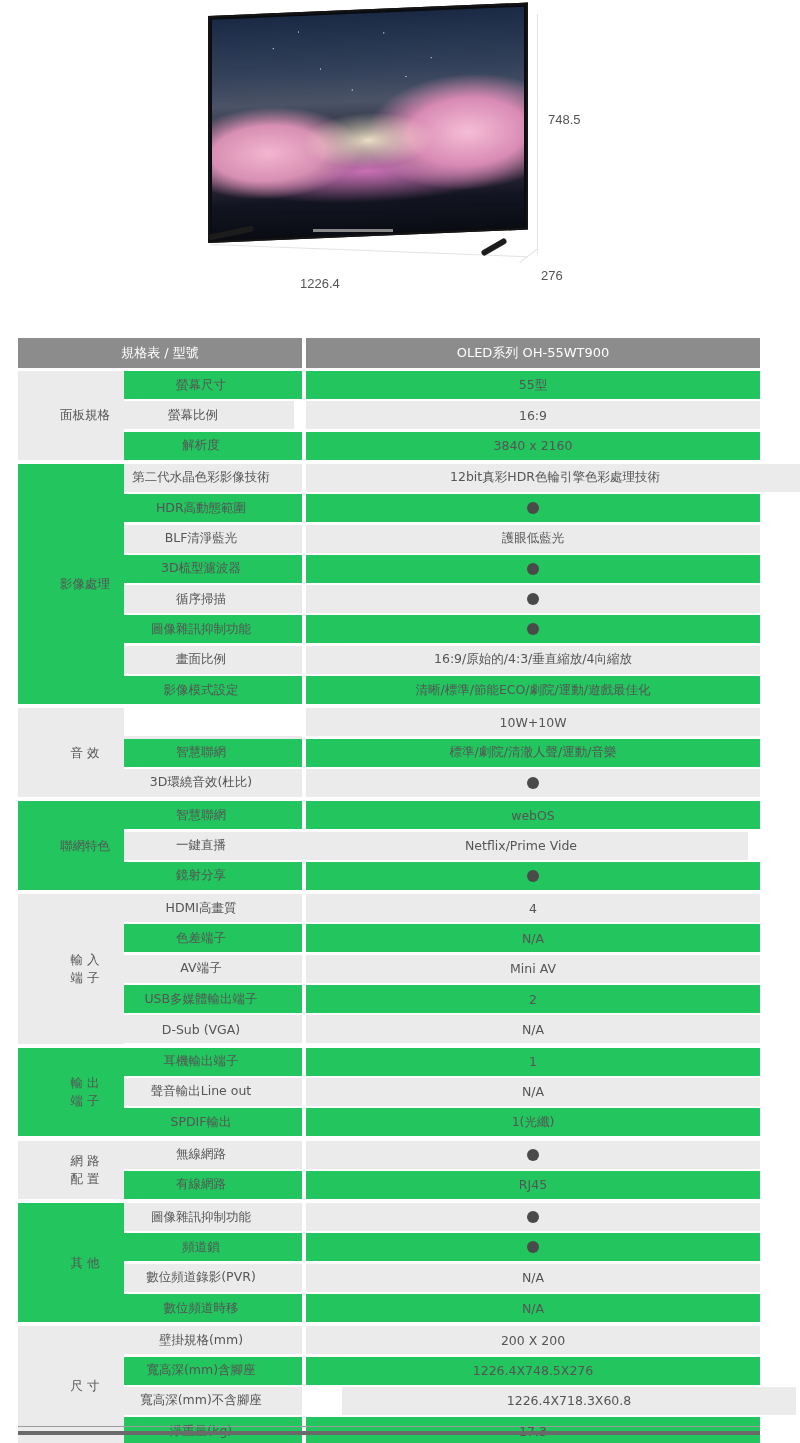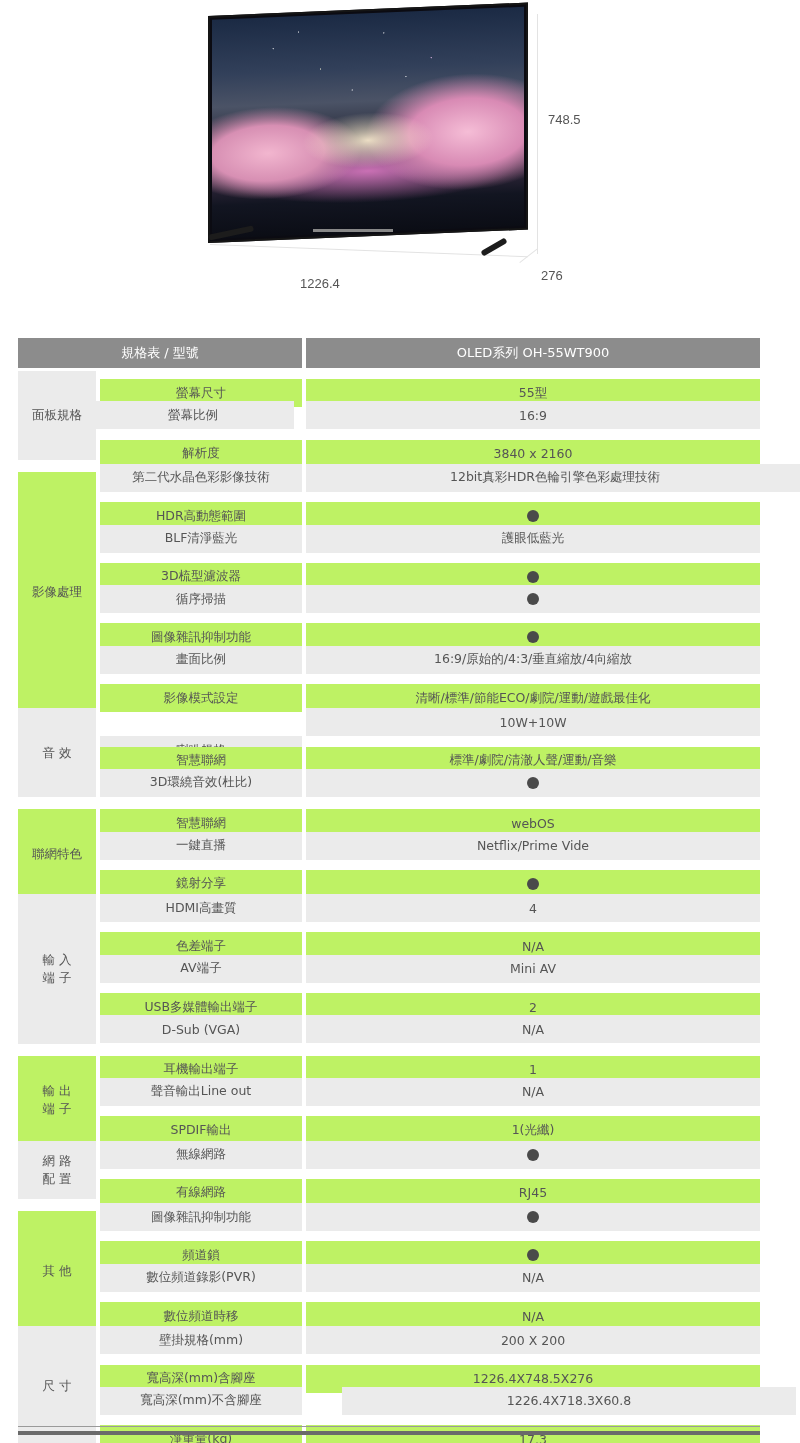--- a/index.html
+++ b/index.html
@@ -24,22 +24,22 @@
       radial-gradient(1px 1px at 62% 30%, #fff, transparent),
       radial-gradient(1px 1px at 28% 8%, #fff, transparent); }
   .tv-foot { position:absolute; height:6px; background:#1c1c1c; border-radius:3px; }
   .dim { position:absolute; font-family:"Liberation Sans",sans-serif; font-size:13px; color:#555; }
 
   
   .spec { position:absolute; left:18px; top:338px; width:742px; }
   .hdr { position:absolute; top:0; height:30px; background:#8c8c8c; color:#fff; font-size:13px; display:flex; align-items:center; justify-content:center; }
   .row { position:absolute; height:28px; display:flex; align-items:center; justify-content:center; font-size:12.5px; color:#555; white-space:nowrap; }
   .shade { background:#ebebeb; }
-  .plain { background:#bef264;margin-top:8px; }
-  .cat { position:absolute; left:0; width:78px; display:flex; align-items:center; justify-content:center; font-size:12.5px; color:#555; text-align:center; line-height:18px; }
+  .plain { background:#22c55e; }
+  .cat { position:absolute; left:0; width:78px; display:flex; align-items:center; justify-content:center; font-size:12.5px; color:#555; text-align:center; line-height:18px;padding-left:28px; }
   .dot { width:12px; height:12px; border-radius:50%; background:#4a4a4a; display:inline-block; }
   .bottom-rule { position:absolute; left:18px; top:1431px; width:742px; height:4px; background:#6a6a6a; }
   .bottom-rule-thin { position:absolute; left:18px; top:1426px; width:742px; height:1px; background:#9a9a9a; }
 </style>
 </head>
 <body>
 
 <div class="product">
 
   <div class="tv-box-line" style="left:537px;top:14px;height:240px;border-left-width:1px;"></div>
@@ -105,21 +105,21 @@
     <div class="row shade" style="left: 82px; width: 202px; top: 430.9px;">3D環繞音效(杜比)</div>
     <div class="row shade" style="left: 288px; width: 454px; top: 430.9px;">
       <span class="dot"></span>
     </div>
     <div class="cat shade" style="top: 370.3px; height: 88.9px;">
       <span style="white-space: pre-line;">音 效</span>
     </div>
     <div class="row plain" style="left: 82px; width: 202px; top: 463.2px;">智慧聯網</div>
     <div class="row plain" style="left: 288px; width: 454px; top: 463.2px;">webOS</div>
     <div class="row shade" style="left: 82px; width: 202px; top: 493.5px;">一鍵直播</div>
-    <div class="row shade" style="left: 288px; width: 454px; top: 493.5px;">Netflix/Prime Vide</div>
+    <div class="row shade" style="left: 276px; width: 454px; top: 493.5px;">Netflix/Prime Vide</div>
     <div class="row plain" style="left: 82px; width: 202px; top: 523.8px;">鏡射分享</div>
     <div class="row plain" style="left: 288px; width: 454px; top: 523.8px;">
       <span class="dot"></span>
     </div>
     <div class="cat plain" style="top: 463.2px; height: 88.9px;">
       <span style="white-space: pre-line;">聯網特色</span>
     </div>
     <div class="row shade" style="left: 82px; width: 202px; top: 556.1px;">HDMI高畫質</div>
     <div class="row shade" style="left: 288px; width: 454px; top: 556.1px;">4</div>
     <div class="row plain" style="left: 82px; width: 202px; top: 586.4px;">色差端子</div>

